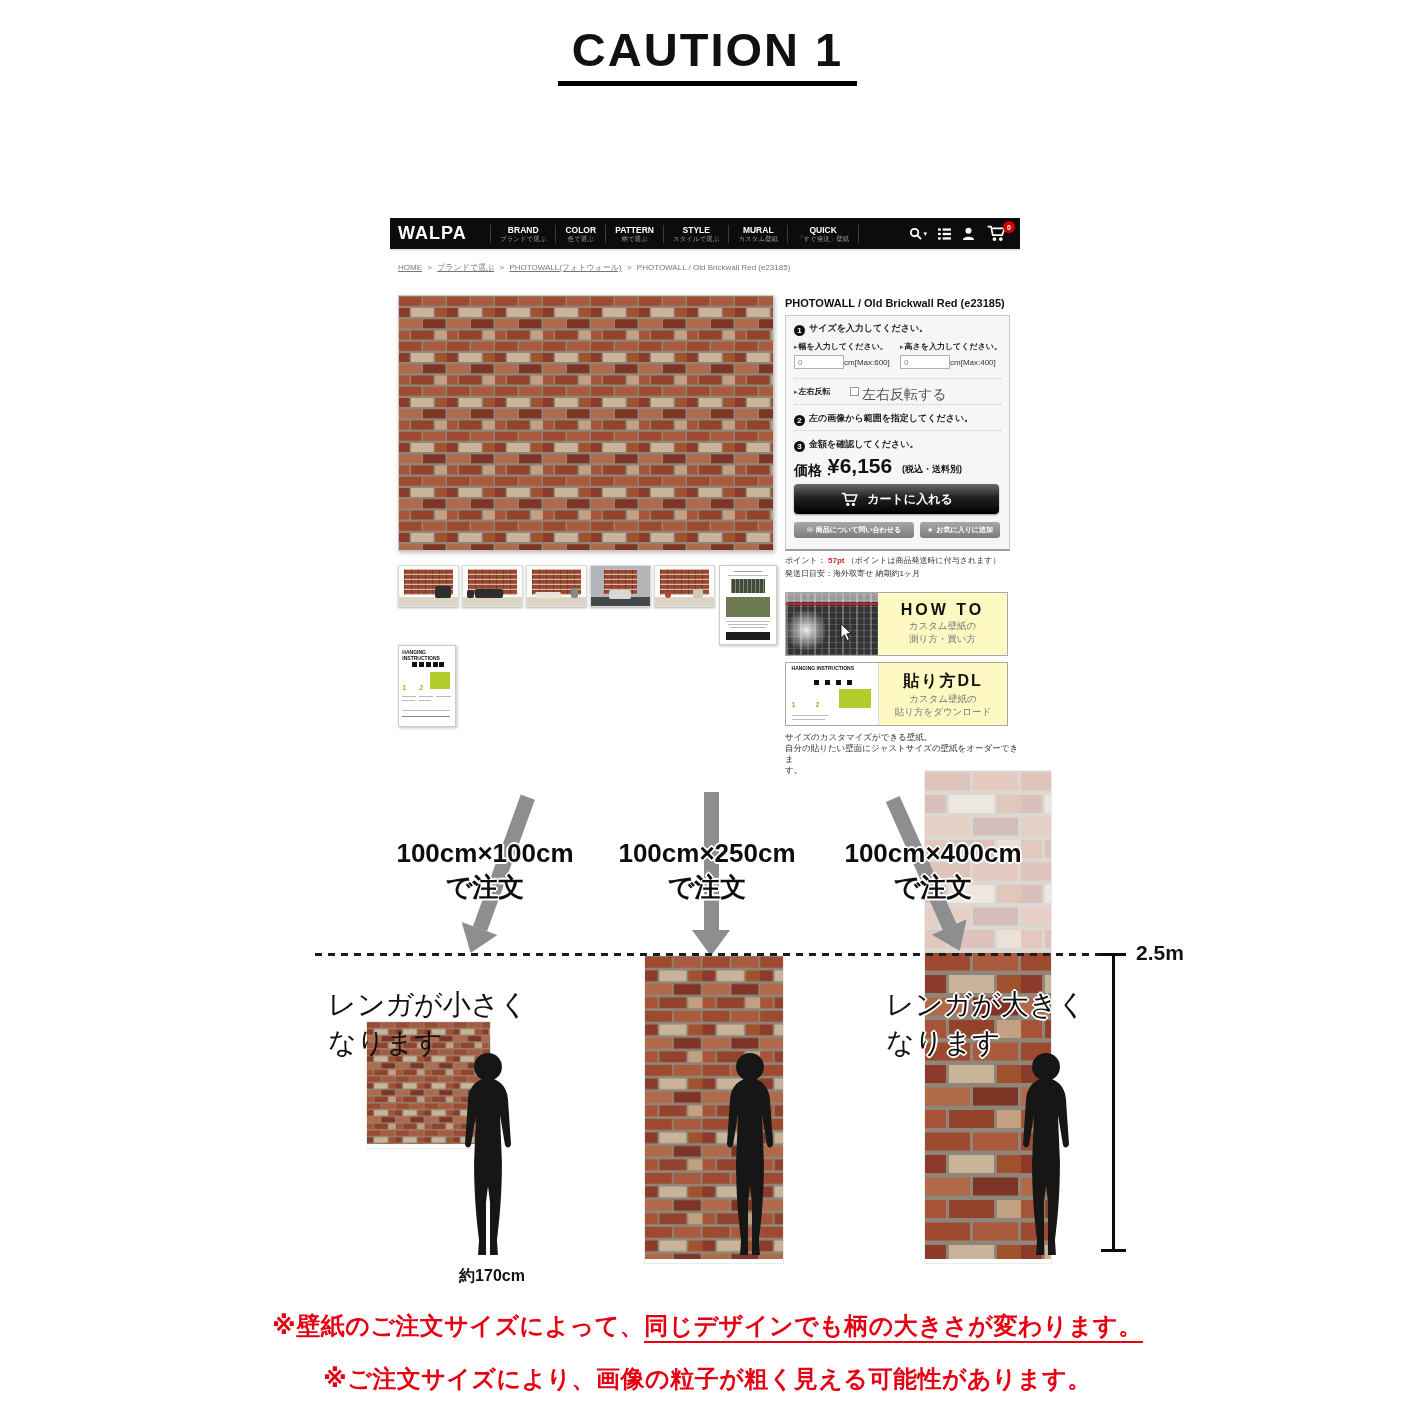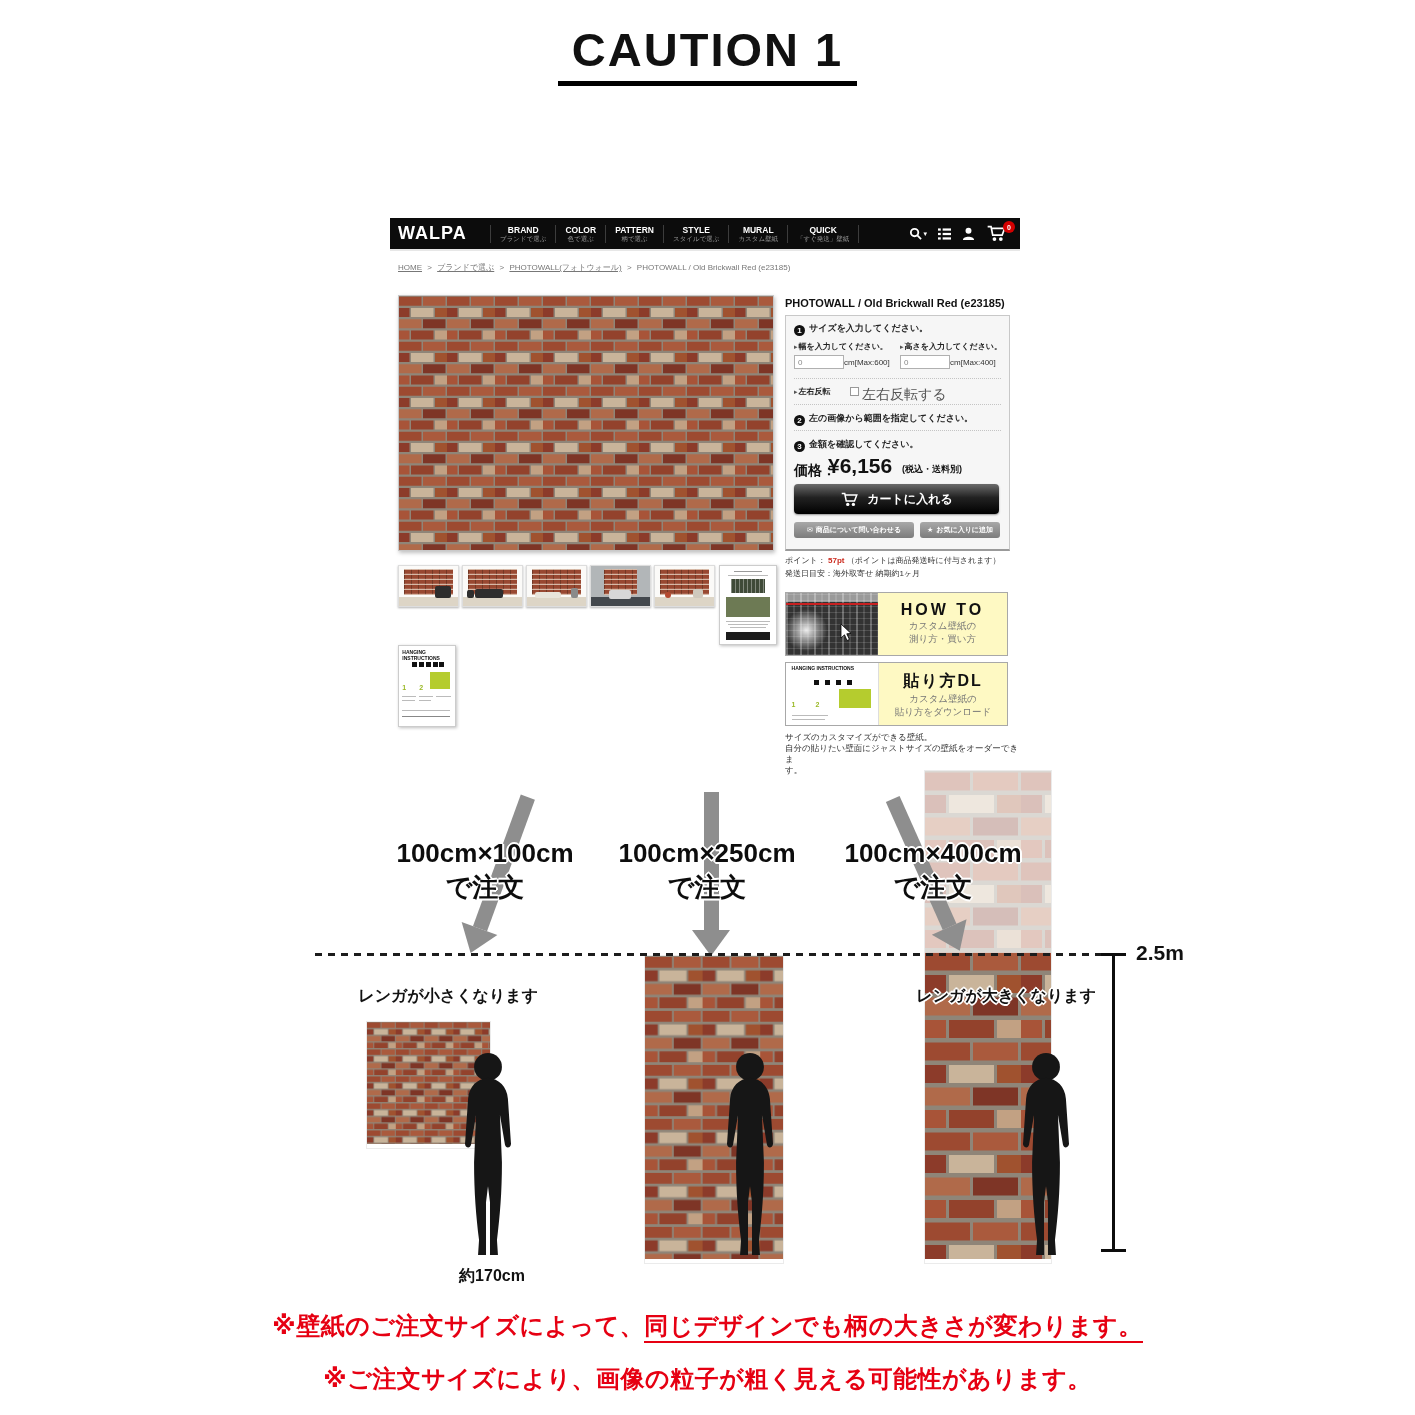--- a/index.html
+++ b/index.html
@@ -110,21 +110,21 @@
                text-shadow:2px 0 0 #fff,-2px 0 0 #fff,0 2px 0 #fff,0 -2px 0 #fff,
                            1px 1px 0 #fff,-1px -1px 0 #fff,1px -1px 0 #fff,-1px 1px 0 #fff}
   .arrow{position:absolute;width:38px;display:flex;flex-direction:column;align-items:center;z-index:2}
   .arrow .shaft{width:15px;background:#8e8e8e;flex:1}
   .arrow .head{width:0;height:0;border-left:19px solid transparent;border-right:19px solid transparent;
                border-top:26px solid #8e8e8e}
   .dashline{position:absolute;left:315px;top:953px;width:788px;height:3px;z-index:3;
             background:repeating-linear-gradient(90deg,#1c1c1c 0 7px,rgba(0,0,0,0) 7px 13px)}
   .wallpanel{position:absolute;z-index:1;box-shadow:0 0 0 1px rgba(0,0,0,.08)}
   .person{position:absolute;z-index:4;fill:#161616}
-  .diag-label{position:absolute;width:210px;text-align:right;font-size:16px;font-weight:bold;z-index:5}
+  .diag-label{position:absolute;width:210px;text-align:left;font-size:28px;font-weight:normal;z-index:5}
   .outlined{text-shadow:2px 0 0 #fff,-2px 0 0 #fff,0 2px 0 #fff,0 -2px 0 #fff,
             1px 1px 0 #fff,-1px -1px 0 #fff,1px -1px 0 #fff,-1px 1px 0 #fff}
   .measure-v{position:absolute;left:1112px;top:955px;width:3px;height:296px;background:#0d0d0d;z-index:5}
   .measure-cap{position:absolute;left:1101px;width:25px;height:3px;background:#0d0d0d;z-index:5}
   .measure-label{position:absolute;left:1136px;top:941px;font-size:21px;font-weight:bold;z-index:5}
   .pheight{position:absolute;left:428px;top:1266px;width:128px;text-align:center;
            font-size:16px;font-weight:bold}
 
   
   .note{position:absolute;left:0;width:100%;text-align:center;font-size:24px;font-weight:bold;

